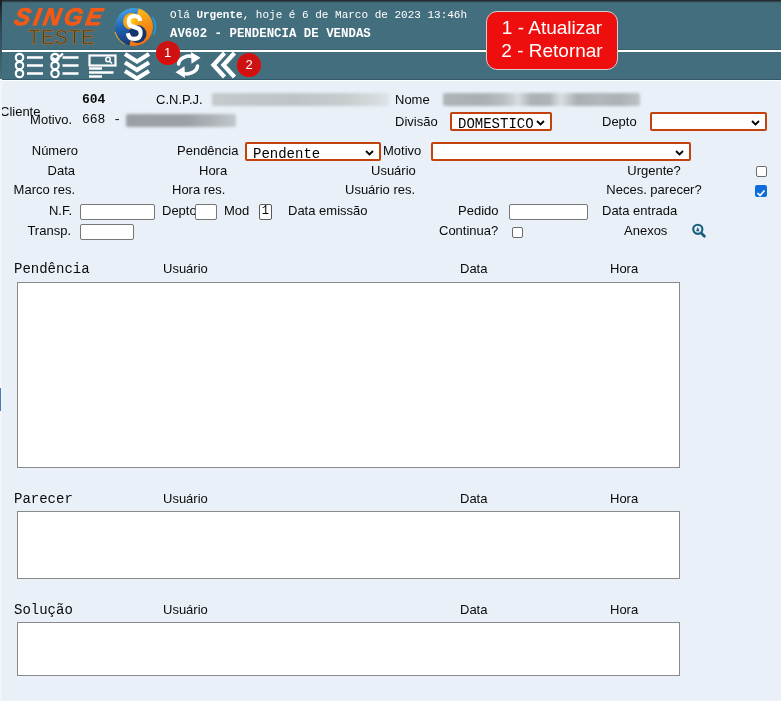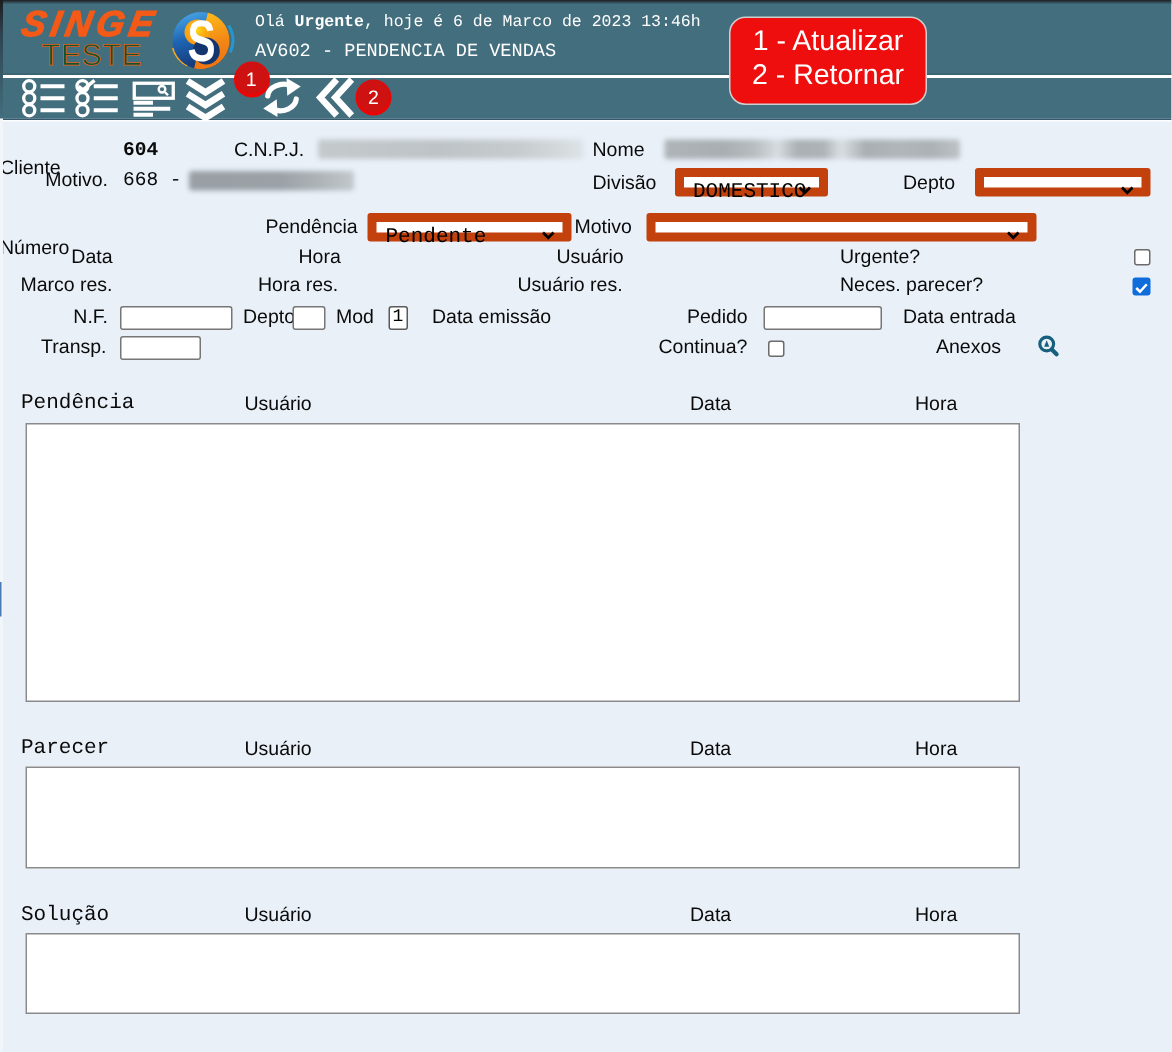--- a/index.html
+++ b/index.html
@@ -2,21 +2,21 @@
 <html><head>
 <meta charset="utf-8">
 <style>
   html,body{margin:0;padding:0}
   body{width:781px;height:701px;background:#e9f0f8;font-family:"Liberation Sans",sans-serif;position:relative;overflow:hidden}
   .abs{position:absolute}
   .lbl{position:absolute;font-size:13px;line-height:14px;color:#0a0a0a;white-space:nowrap}
   .mono{font-family:"Liberation Mono",monospace}
   .inp{position:absolute;background:#fff;border:1px solid #767676;border-radius:2px;box-sizing:border-box}
   .ta{position:absolute;background:#fff;border:1px solid #8a8a8a;box-sizing:border-box}
-  .sel{position:absolute;background:#fff;border:6px solid #c2410c;border-radius:2px;box-sizing:border-box;font-family:"Liberation Mono",monospace;font-size:14px;color:#000}
+  .sel{position:absolute;background:#fff;border:2px solid #c2410c;border-radius:2px;box-sizing:border-box;font-family:"Liberation Mono",monospace;font-size:14px;color:#000}
   .sel .tx{position:absolute;left:6px;top:1.5px}
   .chev{position:absolute;right:5px;top:6px;width:9px;height:6px}
   .redact{position:absolute;background:#b3b6b9;border-radius:2px;filter:blur(1.6px)}
   .cb{position:absolute;width:11px;height:11px;background:#fff;border:1px solid #6b6b6b;border-radius:2px;box-sizing:border-box}
   .cbon{position:absolute;width:12px;height:12px;background:#0f6ddb;border-radius:2px;box-sizing:border-box}
 </style>
 </head>
 <body>
 
 <div class="abs" style="left:0;top:0;width:781px;height:50px;background:#436e7d"></div>
@@ -52,21 +52,21 @@
     <stop offset="0" stop-color="#ffd813"></stop>
       <stop offset="0.55" stop-color="#fbab14"></stop>
       <stop offset="1" stop-color="#f79816"></stop>
   </radialGradient>
   <circle cx="19.5" cy="15.5" r="8.5" fill="url(#gy)"></circle>
   <circle cx="25.5" cy="28" r="9" fill="#14356d"></circle>
   <text x="0" y="13.8" transform="translate(22.3 21) scale(0.72 1)" font-family="Liberation Sans" font-size="39" font-weight="bold" fill="#ffffff" text-anchor="middle">S</text>
 </svg>
 
 <div class="abs mono" style="left:170px;top:9px;font-size:11px;color:#fff">Olá <b>Urgente</b>, hoje é 6 de Marco de 2023 13:46h</div>
-<div class="abs mono" style="left:170px;top:27px;font-size:12.4px;font-weight:normal;color:#fff">AV602 - PENDENCIA DE VENDAS</div>
+<div class="abs mono" style="left:170px;top:27px;font-size:12.4px;font-weight:bold;color:#fff">AV602 - PENDENCIA DE VENDAS</div>
 
 <div class="abs" style="left:486px;top:10.5px;width:132px;height:59px;background:#ee0e0e;border:1px solid #cfcfcf;border-radius:11px;box-sizing:border-box;color:#fff;font-size:19px;line-height:23px;padding-top:4.5px;text-align:center">1 - Atualizar<br>2 - Retornar</div>
 
 <svg class="abs" style="left:0;top:48px" width="300" height="34" viewBox="0 0 300 34">
   <g stroke="#fff" fill="none">
 
     <circle cx="19.5" cy="9.5" r="3.7" stroke-width="2.2"></circle>
     <circle cx="19.5" cy="17.5" r="3.7" stroke-width="2.2"></circle>
     <circle cx="19.5" cy="25.5" r="3.7" stroke-width="2.2"></circle>
     <path d="M27 9.5 H43 M27 17.5 H43 M27 25.5 H43" stroke-width="2.6"></path>
@@ -118,45 +118,45 @@
       <path d="M1 1 L4.5 4.5 L8 1" stroke="#000" stroke-width="1.8" fill="none"></path>
     </svg>
 </div>
 <div class="lbl" style="left:602px;top:115px">Depto</div>
 <div class="sel" style="left:650px;top:112px;width:117px;height:19px">
   <svg class="chev" viewBox="0 0 9 6">
       <path d="M1 1 L4.5 4.5 L8 1" stroke="#000" stroke-width="1.8" fill="none"></path>
     </svg>
 </div>
 
-<div class="lbl" style="left:0px;top:158px;width:78px;text-align:left">Número</div>
+<div class="lbl" style="left:0px;top:144px;width:78px;text-align:right">Número</div>
 <div class="lbl" style="left:177px;top:144px">Pendência</div>
 <div class="sel" style="left:245px;top:142px;width:136px;height:19px">
     <span class="tx">Pendente</span>
   <svg class="chev" viewBox="0 0 9 6">
       <path d="M1 1 L4.5 4.5 L8 1" stroke="#000" stroke-width="1.8" fill="none"></path>
     </svg>
 </div>
 <div class="lbl" style="left:383px;top:144px">Motivo</div>
 <div class="sel" style="left:431px;top:142px;width:260px;height:19px">
   <svg class="chev" viewBox="0 0 9 6">
       <path d="M1 1 L4.5 4.5 L8 1" stroke="#000" stroke-width="1.8" fill="none"></path>
     </svg>
 </div>
 
 <div class="lbl" style="left:0px;top:164px;width:75px;text-align:right">Data</div>
 <div class="lbl" style="left:199px;top:164px">Hora</div>
 <div class="lbl" style="left:371px;top:164px">Usuário</div>
-<div class="lbl" style="left:560px;top:164px;width:188px;text-align:left">Urgente?</div>
+<div class="lbl" style="left:560px;top:164px;width:188px;text-align:center">Urgente?</div>
 <div class="cb" style="left:756px;top:166px"></div>
 
 <div class="lbl" style="left:0px;top:183px;width:75px;text-align:right">Marco res.</div>
 <div class="lbl" style="left:172px;top:183px">Hora res.</div>
 <div class="lbl" style="left:345px;top:183px">Usuário res.</div>
-<div class="lbl" style="left:560px;top:183px;width:188px;text-align:left">Neces. parecer?</div>
+<div class="lbl" style="left:560px;top:183px;width:188px;text-align:center">Neces. parecer?</div>
 <div class="cbon" style="left:755px;top:185px">
   <svg width="12" height="12" viewBox="0 0 12 12">
       <path d="M2.5 6 L5 8.5 L9.5 3.5" stroke="#fff" stroke-width="1.7" fill="none"></path>
     </svg>
 </div>
 
 <div class="lbl" style="left:0px;top:204px;width:72px;text-align:right">N.F.</div>
 <div class="inp" style="left:80px;top:203.5px;width:75px;height:16px"></div>
 <div class="lbl" style="left:162px;top:204px">Depto</div>
 <div class="inp" style="left:195px;top:203.5px;width:22px;height:16px"></div>

